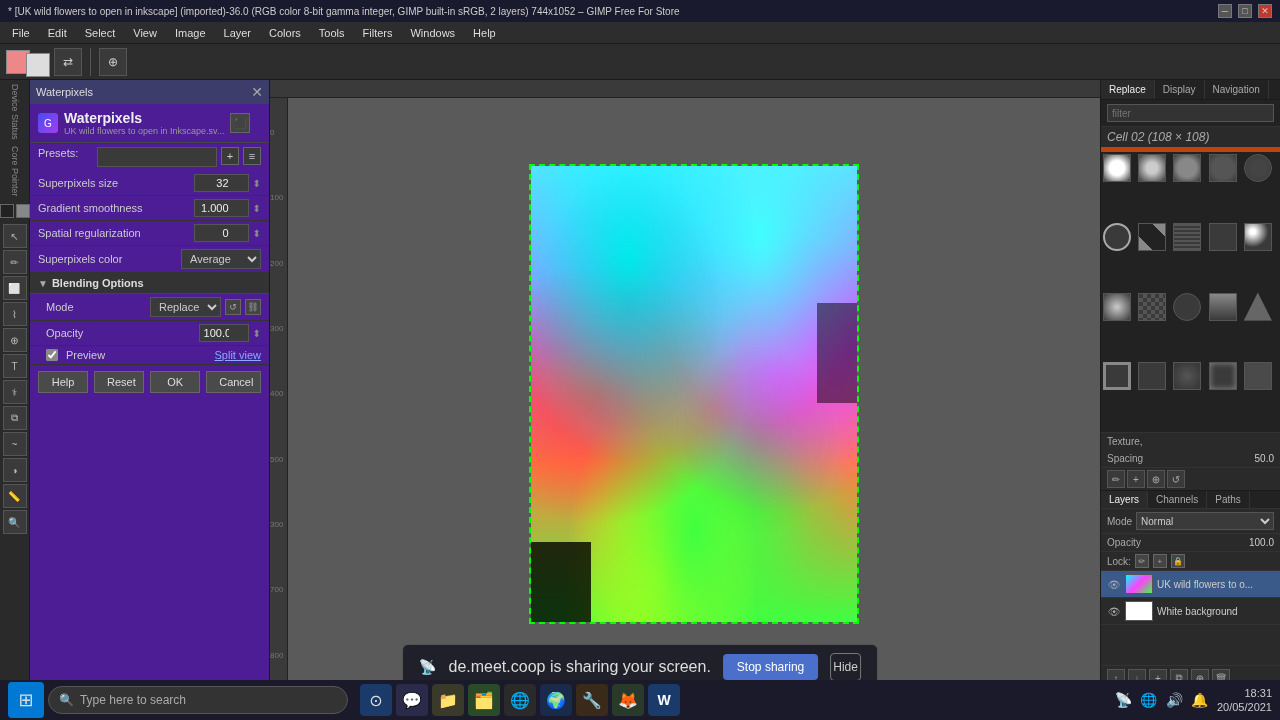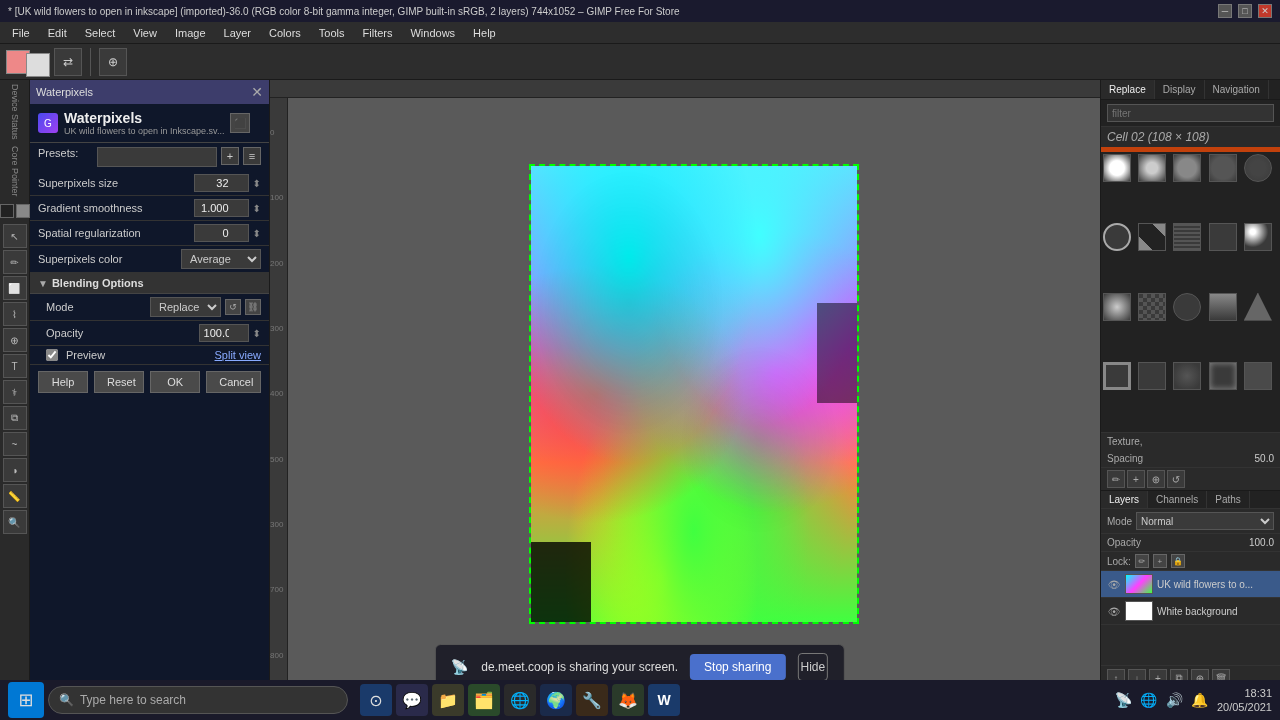--- a/index.html
+++ b/index.html
@@ -114,21 +114,21 @@
       align-items: center;
       justify-content: center;
       cursor: pointer;
       font-size: 10px;
       color: #bbb;
     }
 
     
     #plugin-panel {
       width: 240px;
-      background: #0f172a;
+      background: #4c1d95;
       border-right: 1px solid #1a1a1a;
       position: relative;
     }
     .panel-titlebar {
       background: #3d3d6b;
       height: 24px;
       display: flex;
       align-items: center;
       justify-content: space-between;
       padding: 0 6px;
@@ -693,21 +693,21 @@
       display: flex;
       align-items: center;
       gap: 12px;
       z-index: 100;
     }
     .share-icon {
       font-size: 14px;
       color: #aaa;
     }
     .share-text {
-      font-size: 12px;
+      font-size: 16px;
       color: #ddd;
     }
     .stop-sharing-btn {
       background: #4a70cc;
       border: none;
       color: white;
       font-size: 12px;
       padding: 6px 14px;
       border-radius: 4px;
       cursor: pointer;

